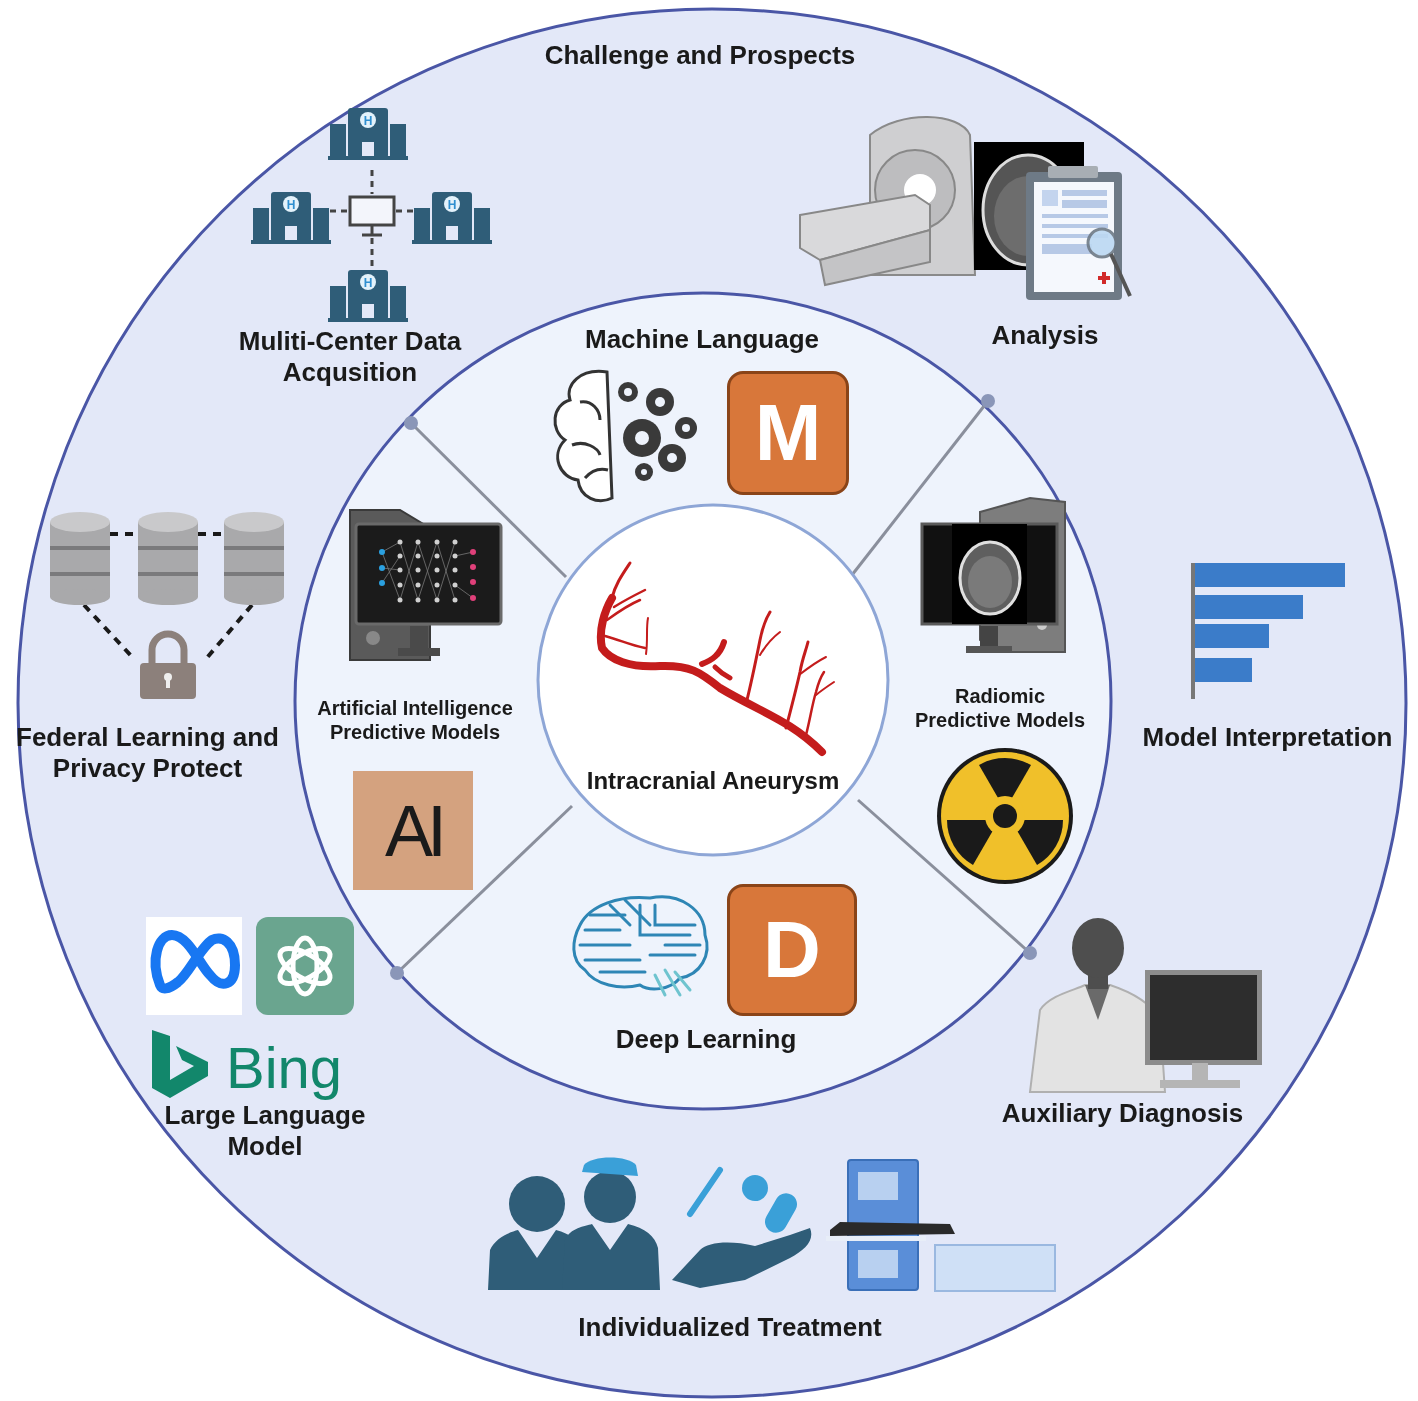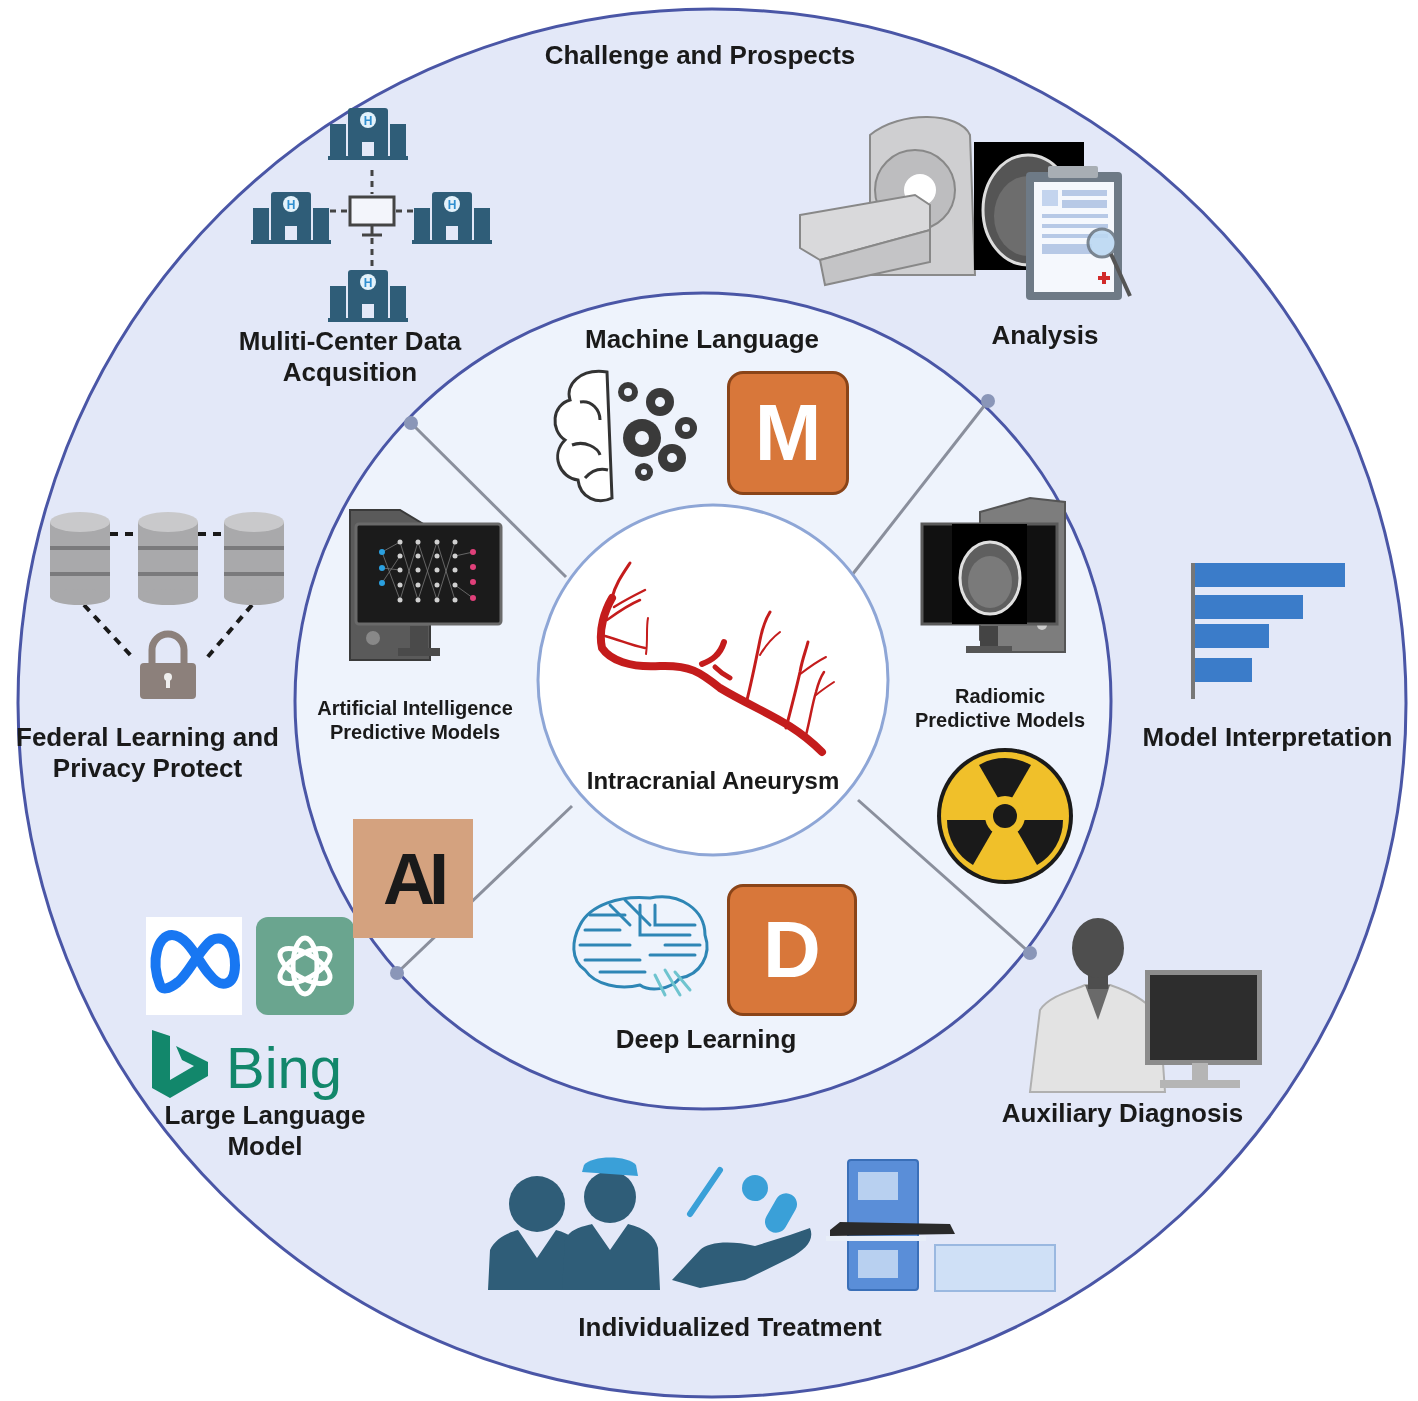--- a/index.html
+++ b/index.html
@@ -346,21 +346,21 @@
 
 <div class="lbl big" style="left:552px; top:324px; width:300px;">Machine Language</div>
 
 <div class="badge" style="left:727px; top:371px; width:116px; height:118px; font-size:80px;">M</div>
 
 <div class="lbl sm" style="left:290px; top:696px; width:250px;">
   <span>Artificial Intelligence</span>
   <span>Predictive Models</span>
 </div>
 
-<div style="position:absolute; left:353px; top:771px; width:120px; height:119px; background:#d4a27f; display:flex; align-items:center; justify-content:center; font-family:'Liberation Sans', sans-serif; font-weight:700; font-size:72px; color:#1a1a1a; letter-spacing:-6px;margin-top:48px;">AI</div>
+<div style="position:absolute; left:353px; top:771px; width:120px; height:119px; background:#d4a27f; display:flex; align-items:center; justify-content:center; font-family:'Liberation Sans', sans-serif; font-weight:400; font-size:72px; color:#1a1a1a; letter-spacing:-6px;">AI</div>
 
 <div class="lbl sm" style="left:880px; top:684px; width:240px;">
   <span>Radiomic</span>
   <span>Predictive Models</span>
 </div>
 
 <div class="lbl mid" style="left:563px; top:767px; width:300px;">Intracranial Aneurysm</div>
 
 <div class="badge" style="left:727px; top:884px; width:124px; height:126px; font-size:80px;">D</div>
 

